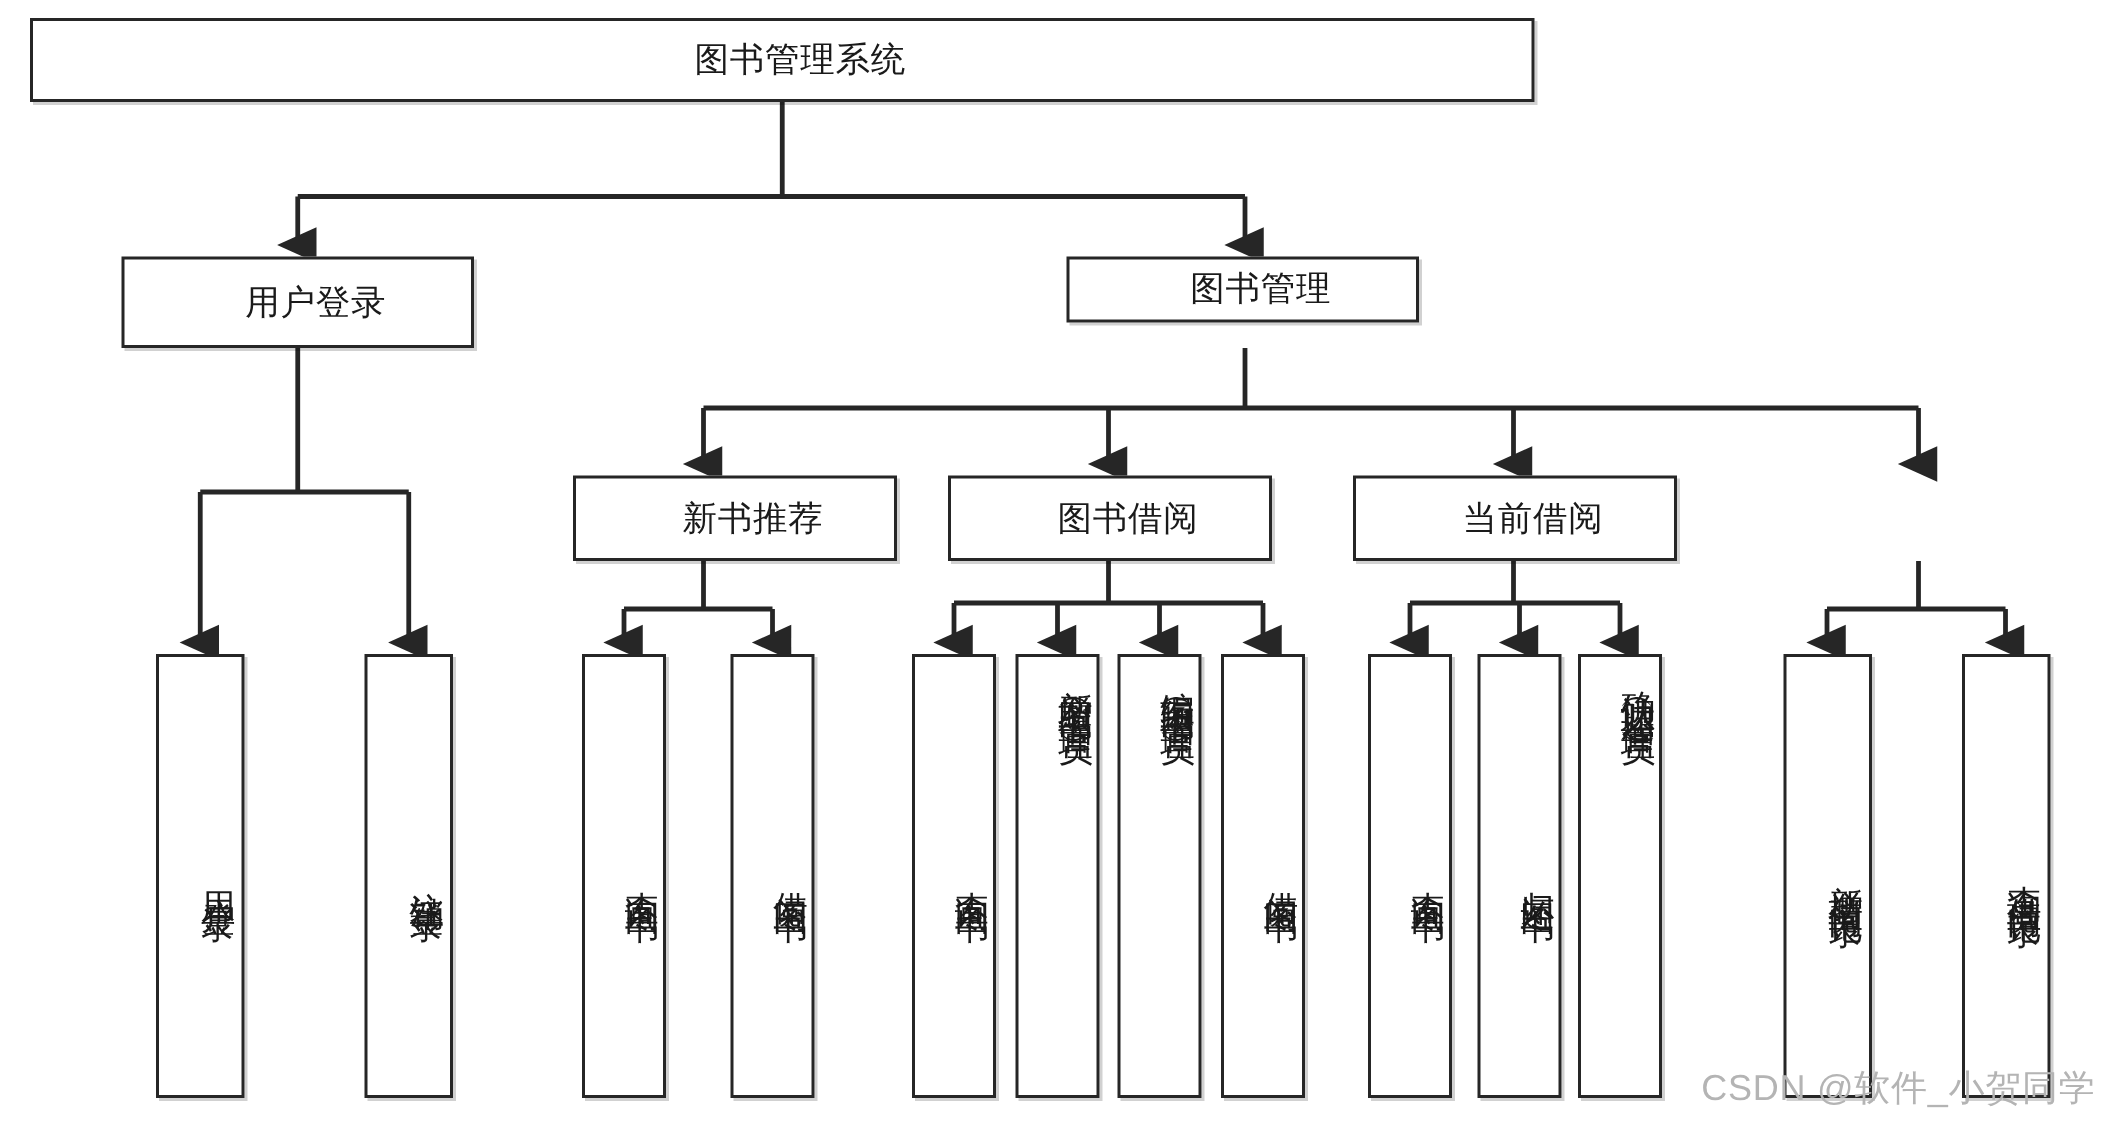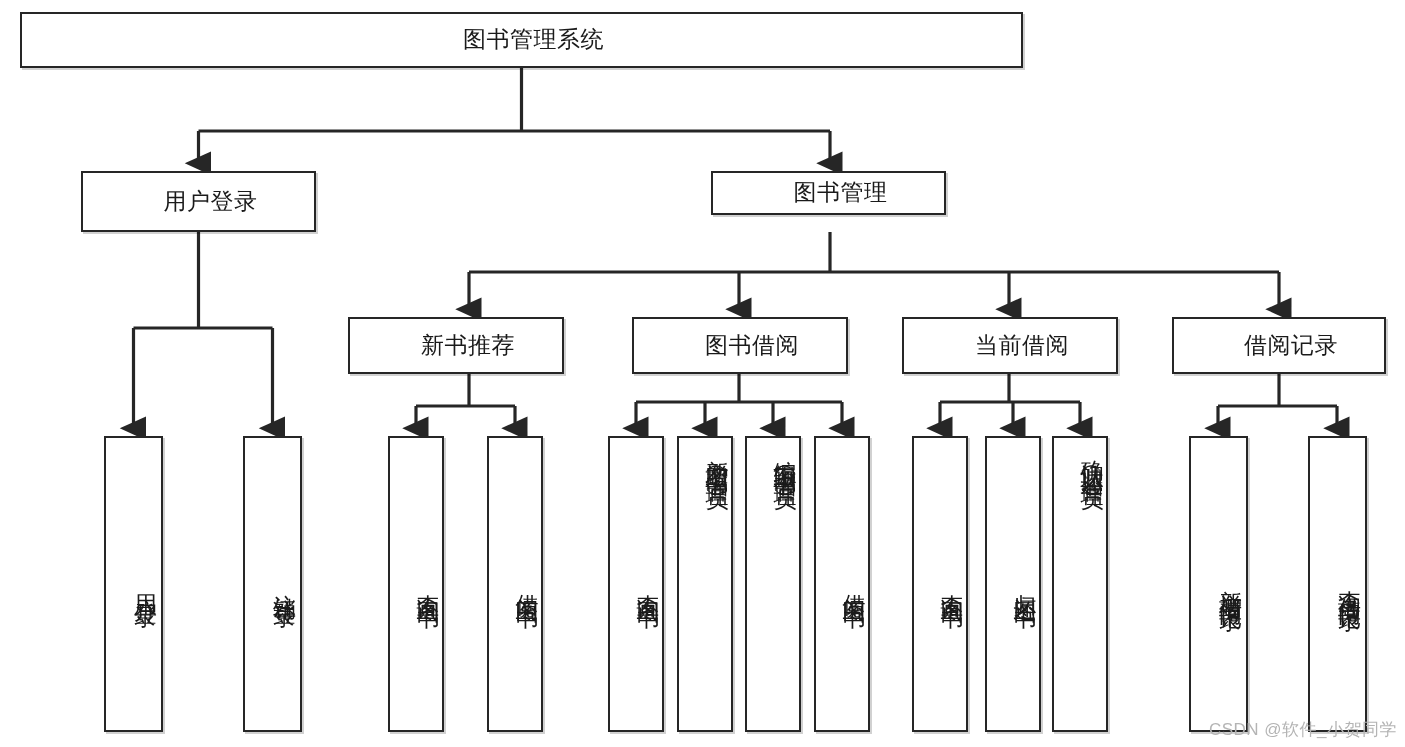--- a/index.html
+++ b/index.html
@@ -62,21 +62,21 @@
     white-space: nowrap;
   }
   .node-box.vertical.centered {
     align-items: center;
     padding-top: 0;
   }
   #watermark {
     position: absolute;
     right: 8px;
     bottom: 6px;
-    font-size: 17px;
+    font-size: 24px;
     color: #b4b4b4;
     letter-spacing: 0.5px;
     user-select: none;
     white-space: nowrap;
   }
 </style>
 </head>
 <body>
 
 <div id="diagram-root">
@@ -139,32 +139,29 @@
     <span class="node-label-h">图书管理系统</span>
   </div>
 
   <div class="node-box" id="node-l2-0" style="left: 81px; top: 171px; width: 235px; height: 61px;">
     <span class="node-label-h">用户登录</span>
   </div>
   <div class="node-box" id="node-l2-1" style="left: 711px; top: 171px; width: 235px; height: 44px;">
     <span class="node-label-h">图书管理</span>
   </div>
 
-  <div class="node-box" id="node-l3-0" style="left: 348px; top: 317px; width: 216px; height: 57px;">
+  <div class="node-box" id="node-l3-0" style="left: 382px; top: 317px; width: 216px; height: 57px;">
     <span class="node-label-h">新书推荐</span>
   </div>
   <div class="node-box" id="node-l3-2" style="left: 902px; top: 317px; width: 216px; height: 57px;">
     <span class="node-label-h">当前借阅</span>
   </div>
   <div class="node-box" id="node-l3-1" style="left: 632px; top: 317px; width: 216px; height: 57px;">
     <span class="node-label-h">图书借阅</span>
   </div>
-  <div class="node-box" id="node-l3-3" style="left: 1172px; top: 317px; width: 214px; height: 57px;">
-    <span class="node-label-h">借阅记录</span>
-  </div>
 
   <div class="node-box vertical centered" id="node-leaf-0" style="left: 104px; top: 436px; width: 59px; height: 296px;">
     <span class="node-label-v">用户登录</span>
   </div>
   <div class="node-box vertical centered" id="node-leaf-1" style="left: 243px; top: 436px; width: 59px; height: 296px;">
     <span class="node-label-v">注销登录</span>
   </div>
   <div class="node-box vertical centered" id="node-leaf-2" style="left: 388px; top: 436px; width: 56px; height: 296px;">
     <span class="node-label-v">查询图书</span>
   </div>

